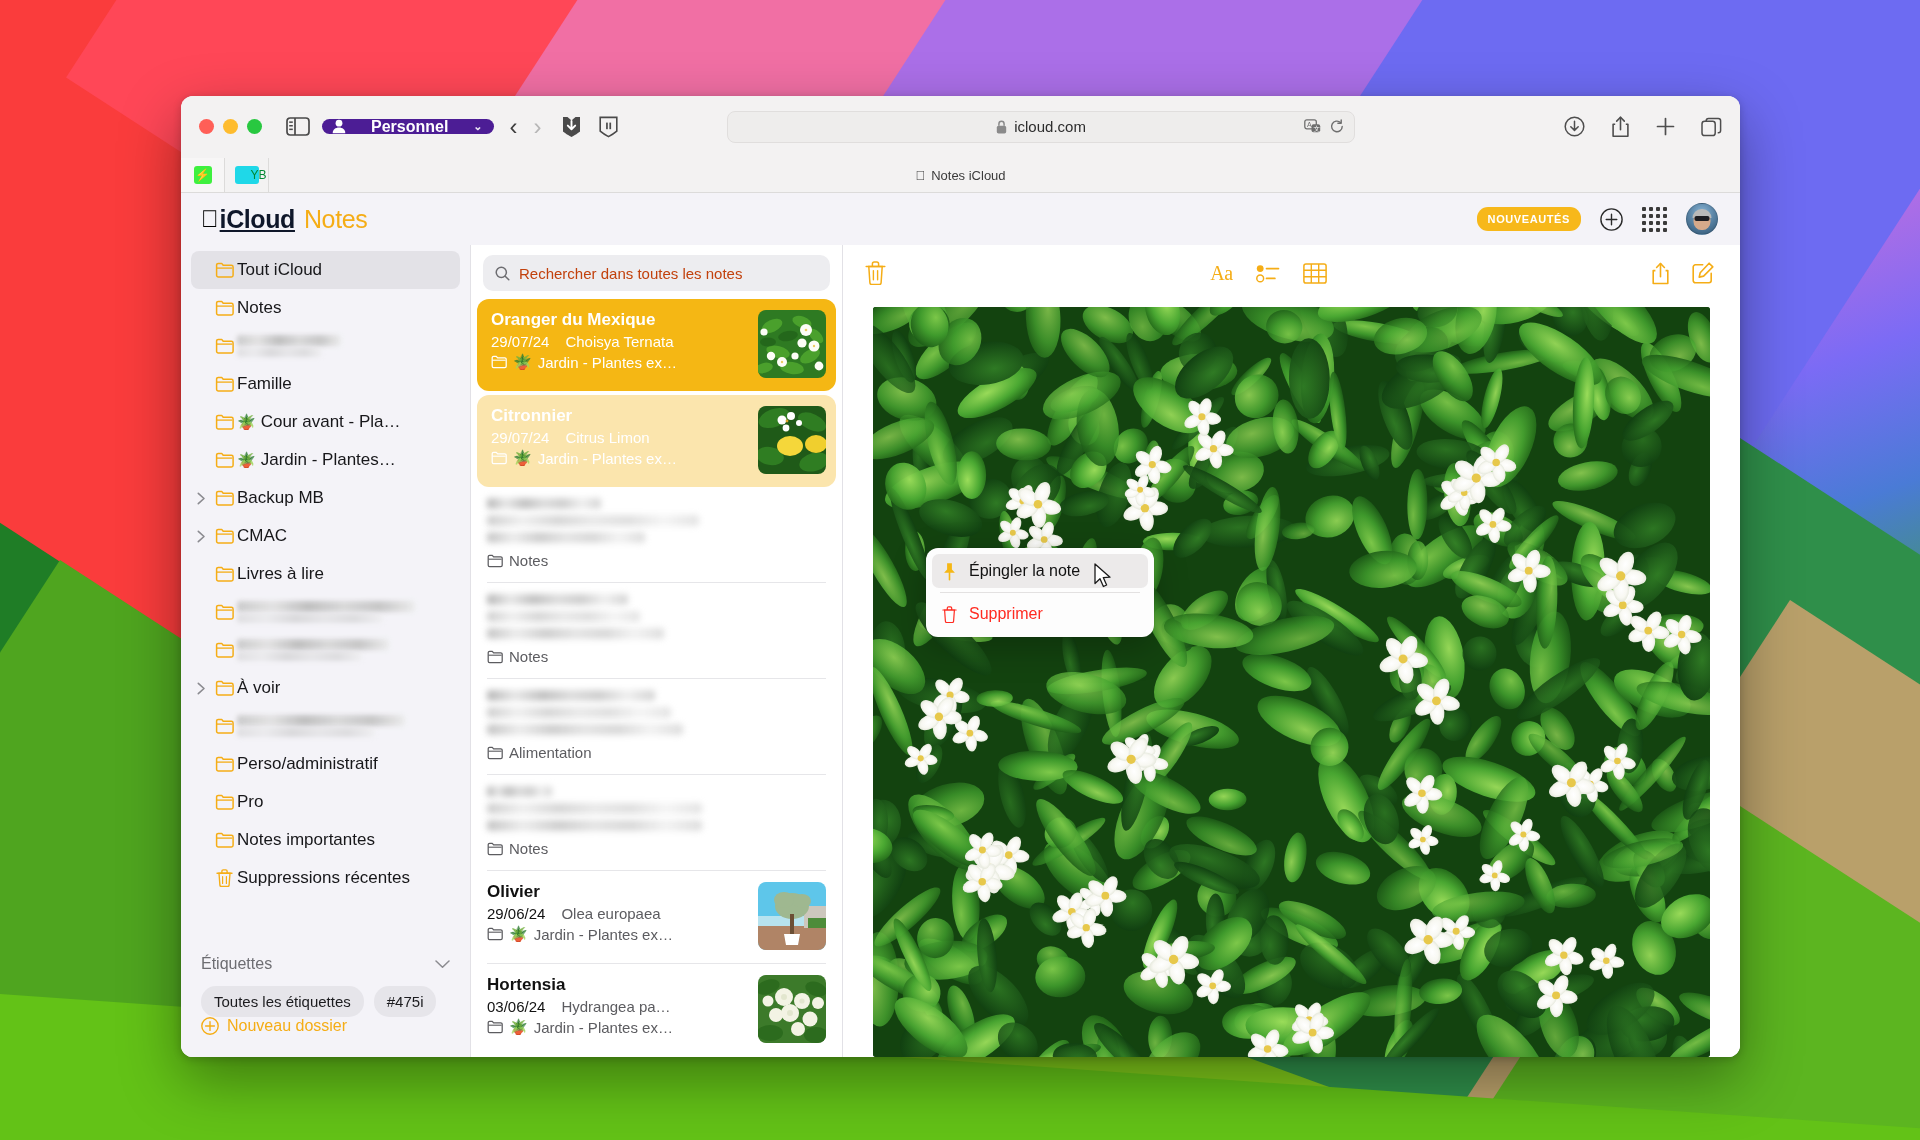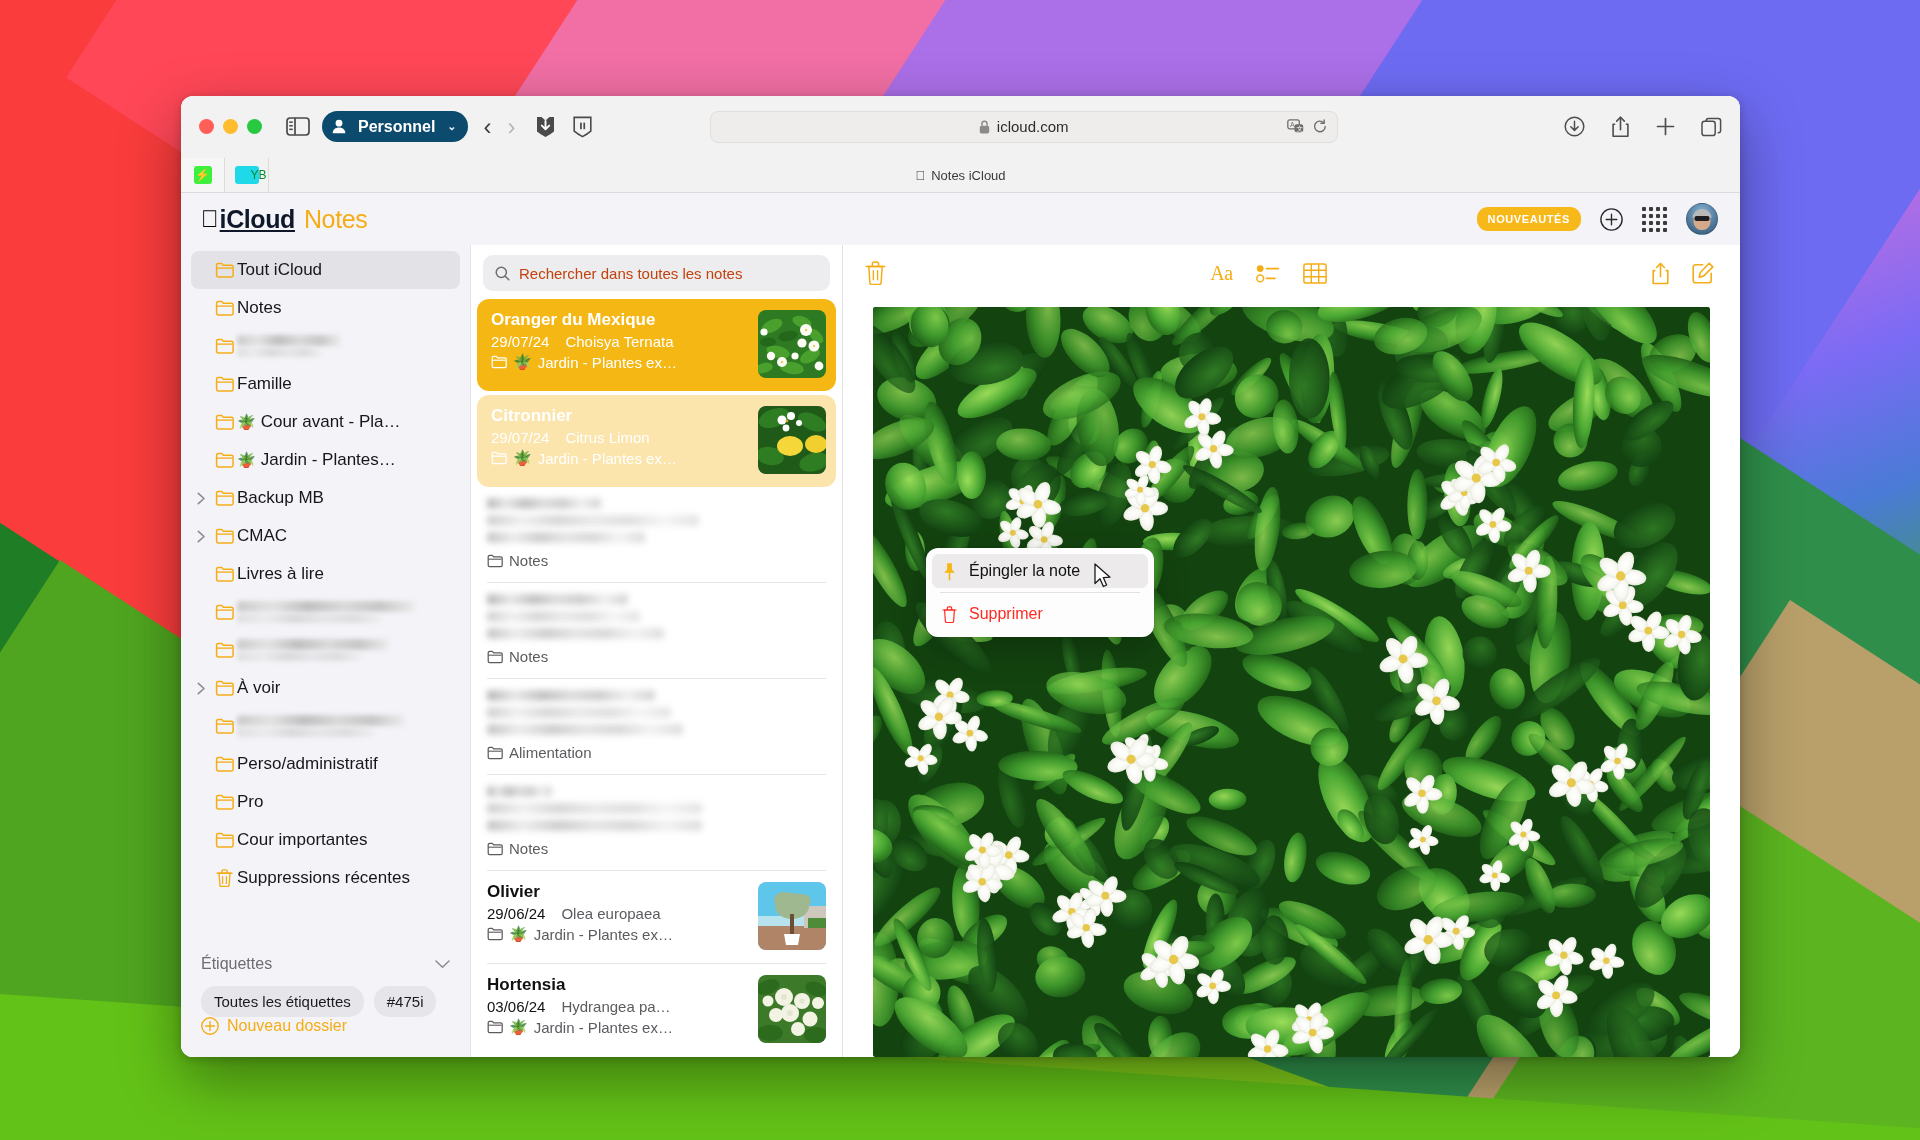--- a/index.html
+++ b/index.html
@@ -67,23 +67,23 @@
   .tl-red{background:#ff5f57;} .tl-yel{background:#febc2e;} .tl-grn{background:#28c840;}
 
   .ico-btn {
     display:flex; align-items:center; justify-content:center;
     color:#5a5a5a;
     cursor: default;
   }
   .sidebar-toggle { width:28px; height:24px; margin-right:10px; }
 
   .profile-pill {
-    display:flex; align-items:center; gap:12px;
-    background:#0c4a6e; color:#fff;
-    height:31px; border-radius:16px;
+    display:flex; align-items:center; gap:25px;
+    background:#4c1d95; color:#fff;
+    height:15px; border-radius:16px;
     padding: 0 11px 0 10px;
     font-size:16px; font-weight:700;
     margin-right: 16px;
     white-space: nowrap;
   }
   .profile-pill .chev { font-size:11px; opacity:.9; font-weight:700; }
 
   .nav-arrows { display:flex; gap:16px; align-items:center; margin-right: 20px; }
   .nav-arrows span { font-size:24px; line-height:1; font-weight:300; }
   .nav-back { color:#3d3d3d; }
@@ -739,21 +739,21 @@
                   <svg width="9" height="13" viewBox="0 0 9 13">
                     <path d="M1.3 1.3 7 6.5 1.3 11.7" fill="none" stroke="#8b8b90" stroke-width="1.6" stroke-linecap="round" stroke-linejoin="round"></path>
                   </svg>
                 </span>
                 <span class="fldr-ico">
                   <svg width="19" height="16" viewBox="0 0 19 16">
                     <path d="M1.6 3.1a1.7 1.7 0 0 1 1.7-1.7h3.4l1.5 1.9h8.2a1.7 1.7 0 0 1 1.7 1.7v8.3a1.7 1.7 0 0 1-1.7 1.7H3.3a1.7 1.7 0 0 1-1.7-1.7z" fill="none" stroke="#f5ad16" stroke-width="1.5" stroke-linejoin="round"></path>
                     <path d="M1.8 6.1h15.5" stroke="#f5ad16" stroke-width="1.3"></path>
                   </svg>
                 </span>
-                <span class="fldr-label">Cour importantes</span>
+                <span class="fldr-label">Notes importantes</span>
               </div>
               <div class="folder-row">
                 <span class="twisty empty">
                   <svg width="9" height="13" viewBox="0 0 9 13">
                     <path d="M1.3 1.3 7 6.5 1.3 11.7" fill="none" stroke="#8b8b90" stroke-width="1.6" stroke-linecap="round" stroke-linejoin="round"></path>
                   </svg>
                 </span>
                 <span class="fldr-ico">
                   <svg width="17" height="18" viewBox="0 0 17 18">
                     <path d="M3 4.2h11l-.9 11.9a1.5 1.5 0 0 1-1.5 1.4H5.4a1.5 1.5 0 0 1-1.5-1.4z" fill="none" stroke="#f5ad16" stroke-width="1.35"></path>

